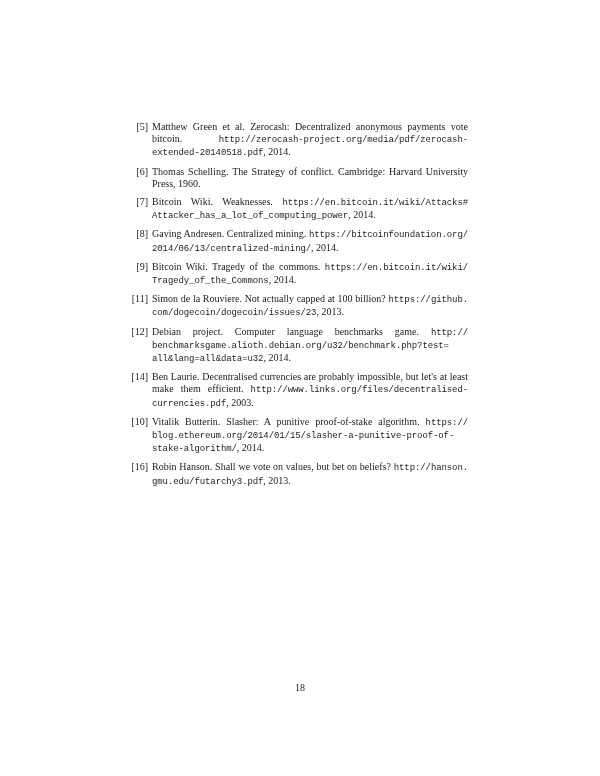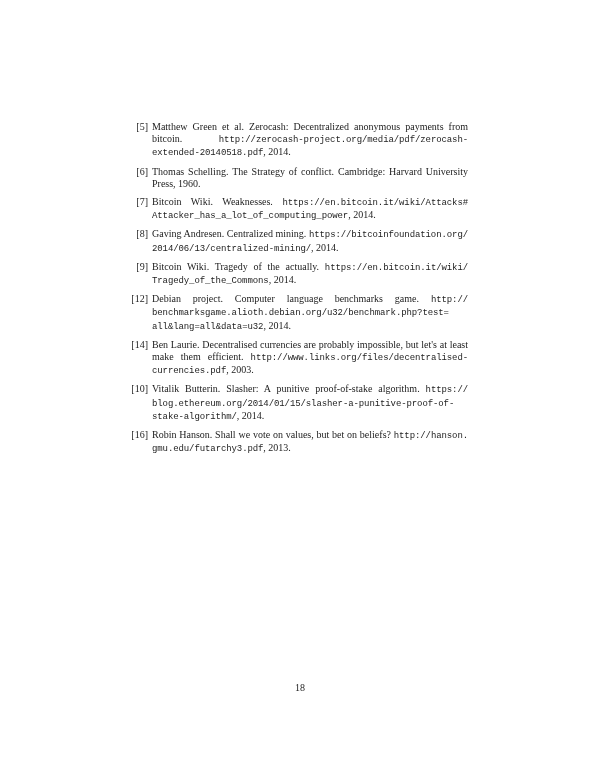--- a/index.html
+++ b/index.html
@@ -54,24 +54,25 @@
     text-align: center;
     font-size: 10px;
     color: #1c1c1c;
   }
 </style>
 </head>
 <body>
 
 <div class="page">
   <div class="refs">
-      <div class="ref"><span class="num">[5]</span><span class="txt">Matthew Green et al. Zerocash: Decentralized anonymous payments from bitcoin. </span><span class="url">http:/<wbr>/<wbr>zerocash-project.<wbr>org/<wbr>media/<wbr>pdf/<wbr>zerocash-extended-20140518.<wbr>pdf</span><span class="txt">, 2014.</span></div>
+      <div class="ref"><span class="num">[5]</span><span class="txt">Matthew Green et al. Zerocash: Decentralized anonymous payments vote bitcoin. </span><span class="url">http:/<wbr>/<wbr>zerocash-project.<wbr>org/<wbr>media/<wbr>pdf/<wbr>zerocash-extended-20140518.<wbr>pdf</span><span class="txt">, 2014.</span></div>
       <div class="ref"><span class="num">[6]</span><span class="txt">Thomas Schelling. </span><span class="italic">The Strategy of conflict</span><span class="txt">. Cambridge: Harvard University Press, 1960.</span></div>
       <div class="ref"><span class="num">[7]</span><span class="txt">Bitcoin Wiki. Weaknesses. </span><span class="url">https:/<wbr>/<wbr>en.<wbr>bitcoin.<wbr>it/<wbr>wiki/<wbr>Attacks#<wbr>Attacker_has_a_lot_of_computing_power</span><span class="txt">, 2014.</span></div>
       <div class="ref"><span class="num">[8]</span><span class="txt">Gaving Andresen. Centralized mining. </span><span class="url">https:/<wbr>/<wbr>bitcoinfoundation.<wbr>org/<wbr>2014/<wbr>06/<wbr>13/<wbr>centralized-mining/</span><span class="txt">, 2014.</span></div>
-      <div class="ref"><span class="num">[9]</span><span class="txt">Bitcoin Wiki. Tragedy of the actually. </span><span class="url">https:/<wbr>/<wbr>en.<wbr>bitcoin.<wbr>it/<wbr>wiki/<wbr>Tragedy_of_the_Commons</span><span class="txt">, 2014.</span></div>
+      <div class="ref"><span class="num">[9]</span><span class="txt">Bitcoin Wiki. Tragedy of the commons. </span><span class="url">https:/<wbr>/<wbr>en.<wbr>bitcoin.<wbr>it/<wbr>wiki/<wbr>Tragedy_of_the_Commons</span><span class="txt">, 2014.</span></div>
+      <div class="ref"><span class="num">[11]</span><span class="txt">Simon de la Rouviere. Not actually capped at 100 billion? </span><span class="url">https:/<wbr>/<wbr>github.<wbr>com/<wbr>dogecoin/<wbr>dogecoin/<wbr>issues/<wbr>23</span><span class="txt">, 2013.</span></div>
       <div class="ref"><span class="num">[12]</span><span class="txt">Debian project. Computer language benchmarks game. </span><span class="url">http:/<wbr>/<wbr>benchmarksgame.<wbr>alioth.<wbr>debian.<wbr>org/<wbr>u32/<wbr>benchmark.<wbr>php?<wbr>test=<wbr>all&amp;<wbr>lang=<wbr>all&amp;<wbr>data=<wbr>u32</span><span class="txt">, 2014.</span></div>
       <div class="ref"><span class="num">[14]</span><span class="txt">Ben Laurie. Decentralised currencies are probably impossible, but let's at least make them efficient. </span><span class="url">http:/<wbr>/<wbr>www.<wbr>links.<wbr>org/<wbr>files/<wbr>decentralised-currencies.<wbr>pdf</span><span class="txt">, 2003.</span></div>
       <div class="ref"><span class="num">[10]</span><span class="txt">Vitalik Butterin. Slasher: A punitive proof-of-stake algorithm. </span><span class="url">https:/<wbr>/<wbr>blog.<wbr>ethereum.<wbr>org/<wbr>2014/<wbr>01/<wbr>15/<wbr>slasher-a-punitive-proof-of-stake-algorithm/</span><span class="txt">, 2014.</span></div>
       <div class="ref"><span class="num">[16]</span><span class="txt">Robin Hanson. Shall we vote on values, but bet on beliefs? </span><span class="url">http:/<wbr>/<wbr>hanson.<wbr>gmu.<wbr>edu/<wbr>futarchy3.<wbr>pdf</span><span class="txt">, 2013.</span></div>
     </div>
   <div class="pageno">18</div>
 </div>
 
 </body></html>

